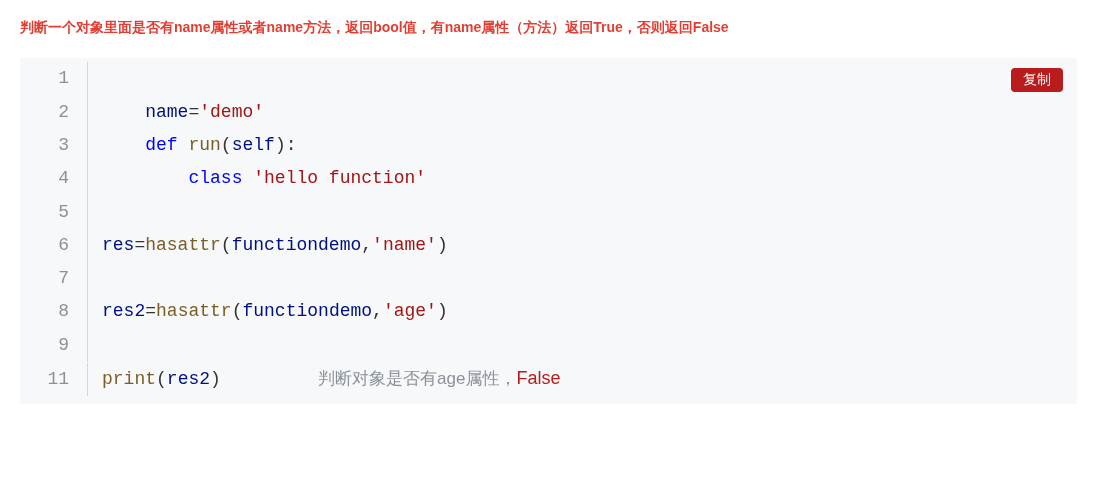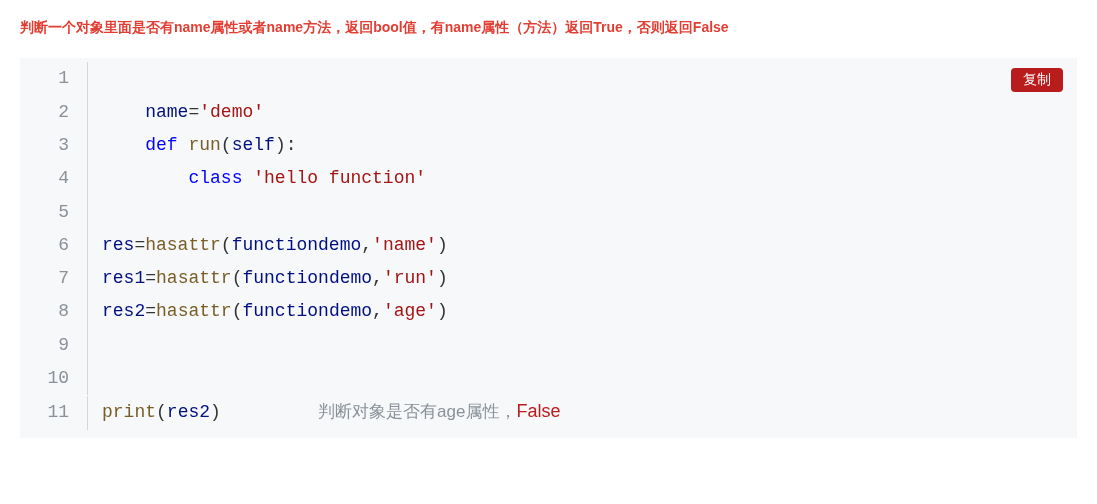--- a/index.html
+++ b/index.html
@@ -102,34 +102,32 @@
     <span class="lineno">5</span>
   </div>
 
   <div class="code-line">
     <span class="lineno">6</span>
     <span class="code"><span class="name">res</span><span class="punct">=</span><span class="fn">hasattr</span><span class="punct">(</span><span class="name">functiondemo</span><span class="punct">,</span><span class="str">'name'</span><span class="punct">)</span></span>
   </div>
 
   <div class="code-line">
     <span class="lineno">7</span>
-    <span class="code"><span class="name">res1</span><span class="punct">=</span><span class="fn">hasattr</span><span class="punct">(</span><span class="name">functiondemo</span><span class="punct">,</span><span class="str">'run'</span><span class="punct">)</span></span>
   </div>
 
   <div class="code-line">
     <span class="lineno">8</span>
     <span class="code"><span class="name">res2</span><span class="punct">=</span><span class="fn">hasattr</span><span class="punct">(</span><span class="name">functiondemo</span><span class="punct">,</span><span class="str">'age'</span><span class="punct">)</span></span>
   </div>
 
   <div class="code-line">
     <span class="lineno">9</span>
   </div>
 
   <div class="code-line">
-    <span class="lineno">10</span>
   </div>
 
   <div class="code-line">
     <span class="lineno">11</span>
     <span class="code"><span class="fn">print</span><span class="punct">(</span><span class="name">res2</span><span class="punct">)</span>         <span class="comment">判断对象是否有age属性，</span><span class="val-false">False</span></span>
   </div>
 
 </div>
 
 </body></html>

